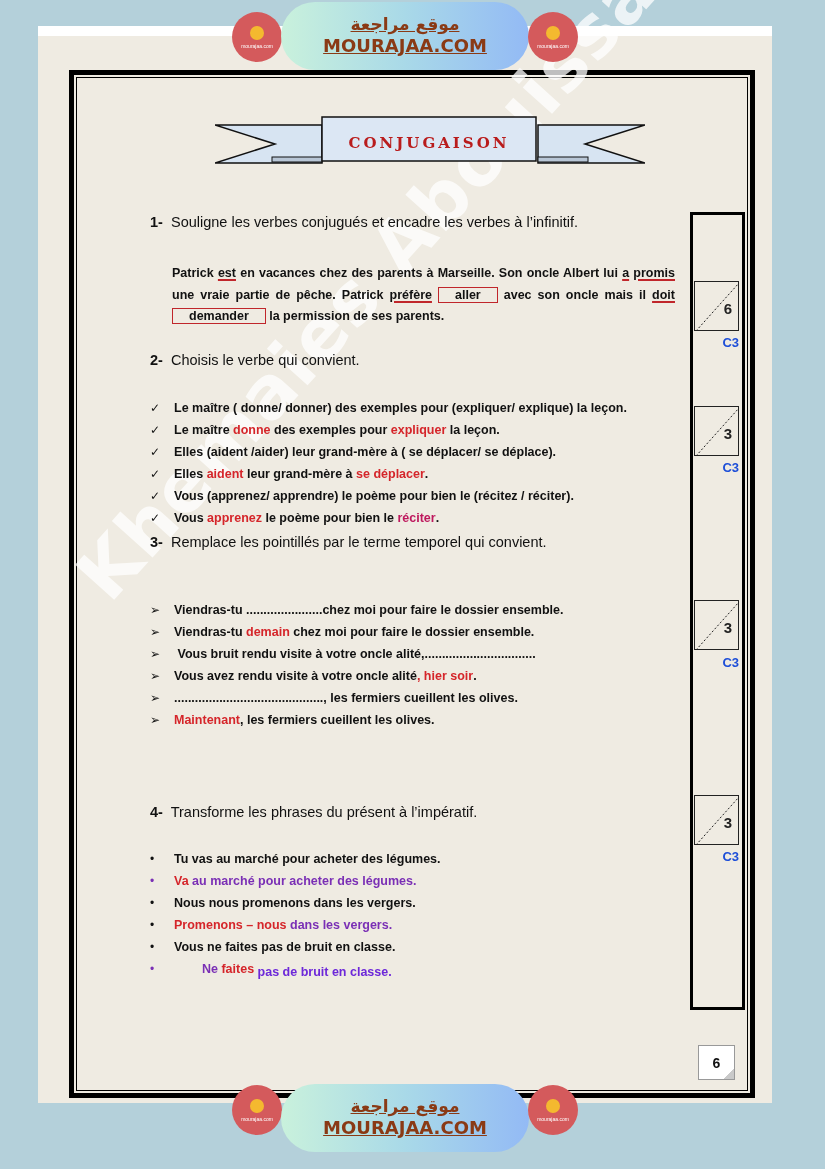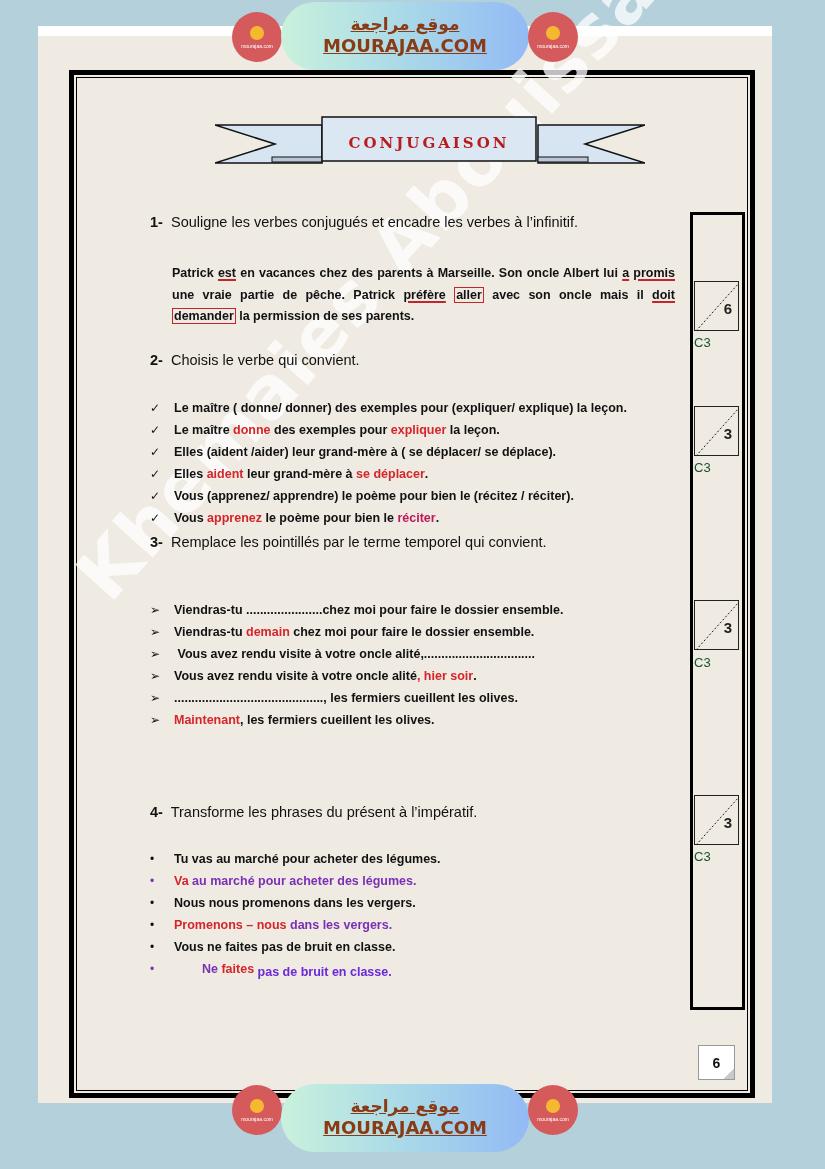--- a/index.html
+++ b/index.html
@@ -36,30 +36,30 @@
     position: absolute; left: 107px; top: 10px; width: 214px; height: 36px;
     display: flex; align-items: center; justify-content: center;
     font-family: "DejaVu Serif", serif; font-weight: bold; font-size: 15px;
     letter-spacing: 3px; color: #b91c1c;
   }
   
   .h { position: absolute; left: 150px; font-size: 14.5px; color: #111; font-weight: normal; }
   .h b { font-weight: bold; }
   .para { position: absolute; left: 172px; width: 503px; font-size: 12.5px; font-weight: bold; color: #111; line-height: 21.5px; text-align: justify; }
   .u { text-decoration: underline; text-decoration-color: #c0262b; text-decoration-thickness: 2px; text-underline-offset: 2px; }
-  .box { border: 1.5px solid #c0262b; padding: 0 1px; }
+  .box { border: 1.5px solid #c0262b; padding: 0 16px; }
   .list { position: absolute; left: 150px; font-size: 12.5px; font-weight: bold; color: #111; }
   .list .row { height: 22px; display: flex; align-items: center; white-space: pre; }
   .mark { width: 24px; display: inline-block; font-weight: normal; font-size: 12px; }
   
   .score-col { position: absolute; left: 690px; top: 212px; width: 55px; height: 798px; border: 3px solid #000; }
   .score-box { position: absolute; left: 694px; width: 45px; height: 50px; border: 1.5px solid #222; background: transparent; }
   .score-box svg { position: absolute; left: 0; top: 0; }
   .score-num { position: absolute; right: 6px; top: 18px; font-size: 15px; font-weight: bold; color: #222; }
-  .score-code { position: absolute; left: 694px; width: 45px; text-align: left; font-size: 13px; font-weight: normal; color: #14532d; }
+  .score-code { position: absolute; left: 694px; width: 45px; text-align: right; font-size: 13px; font-weight: bold; color: #1d4ed8; }
   .page-no { position: absolute; left: 698px; top: 1045px; width: 37px; height: 35px; background: #fff; border: 1px solid #999; font-weight: bold; font-size: 14px; display: flex; align-items: center; justify-content: center; color: #111; }
   .page-no .curl { position: absolute; right: 0; bottom: 0; width: 10px; height: 10px; background: linear-gradient(135deg, #fff 50%, #c9c9c9 50%); }
   
   .pill {
     position: absolute; width: 248px; height: 68px; border-radius: 34px;
     background: linear-gradient(90deg, #c9f1dc 0%, #a9d9e8 50%, #93baf5 100%);
     display: flex; flex-direction: column; align-items: center; justify-content: center;
     color: #8a3a15; text-decoration: underline; font-weight: bold;
   }
   .pill .ar { font-family: "DejaVu Sans", sans-serif; font-size: 17px; line-height: 20px; }
@@ -123,21 +123,21 @@
     <div class="row"><span class="mark">✓</span><span>Vous </span><span style="color: rgb(213, 37, 42);">apprenez</span><span> le poème pour bien le </span><span style="color: #be185d;">réciter</span><span>.</span></div>
   </div>
 
 <div class="h" style="top:534px;">
   <b>3-</b>&nbsp;
   <span>Remplace les pointillés par le terme temporel qui convient.</span>
 </div>
 <div class="list" style="top:599px;" id="ex3-list">
     <div class="row"><span class="mark">➢</span><span>Viendras-tu ......................chez moi pour faire le dossier ensemble.</span></div>
     <div class="row"><span class="mark">➢</span><span>Viendras-tu </span><span style="color: rgb(213, 37, 42);">demain</span><span> chez moi pour faire le dossier ensemble.</span></div>
-    <div class="row"><span class="mark">➢</span><span> Vous avez rendu visite à votre oncle alité,................................</span></div>
+    <div class="row"><span class="mark">➢</span><span> Vous bruit rendu visite à votre oncle alité,................................</span></div>
     <div class="row"><span class="mark">➢</span><span>Vous avez rendu visite à votre oncle alité</span><span style="color: rgb(213, 37, 42);">, hier soir</span><span>.</span></div>
     <div class="row"><span class="mark">➢</span><span>..........................................., les fermiers cueillent les olives.</span></div>
     <div class="row"><span class="mark">➢</span><span style="color: rgb(213, 37, 42);">Maintenant</span><span>, les fermiers cueillent les olives.</span></div>
   </div>
 
 <div class="h" style="top:804px;">
   <b>4-</b>&nbsp;
   <span>Transforme les phrases du présent à l’impératif.</span>
 </div>
 <div class="list" style="top:848px;" id="ex4-list">

